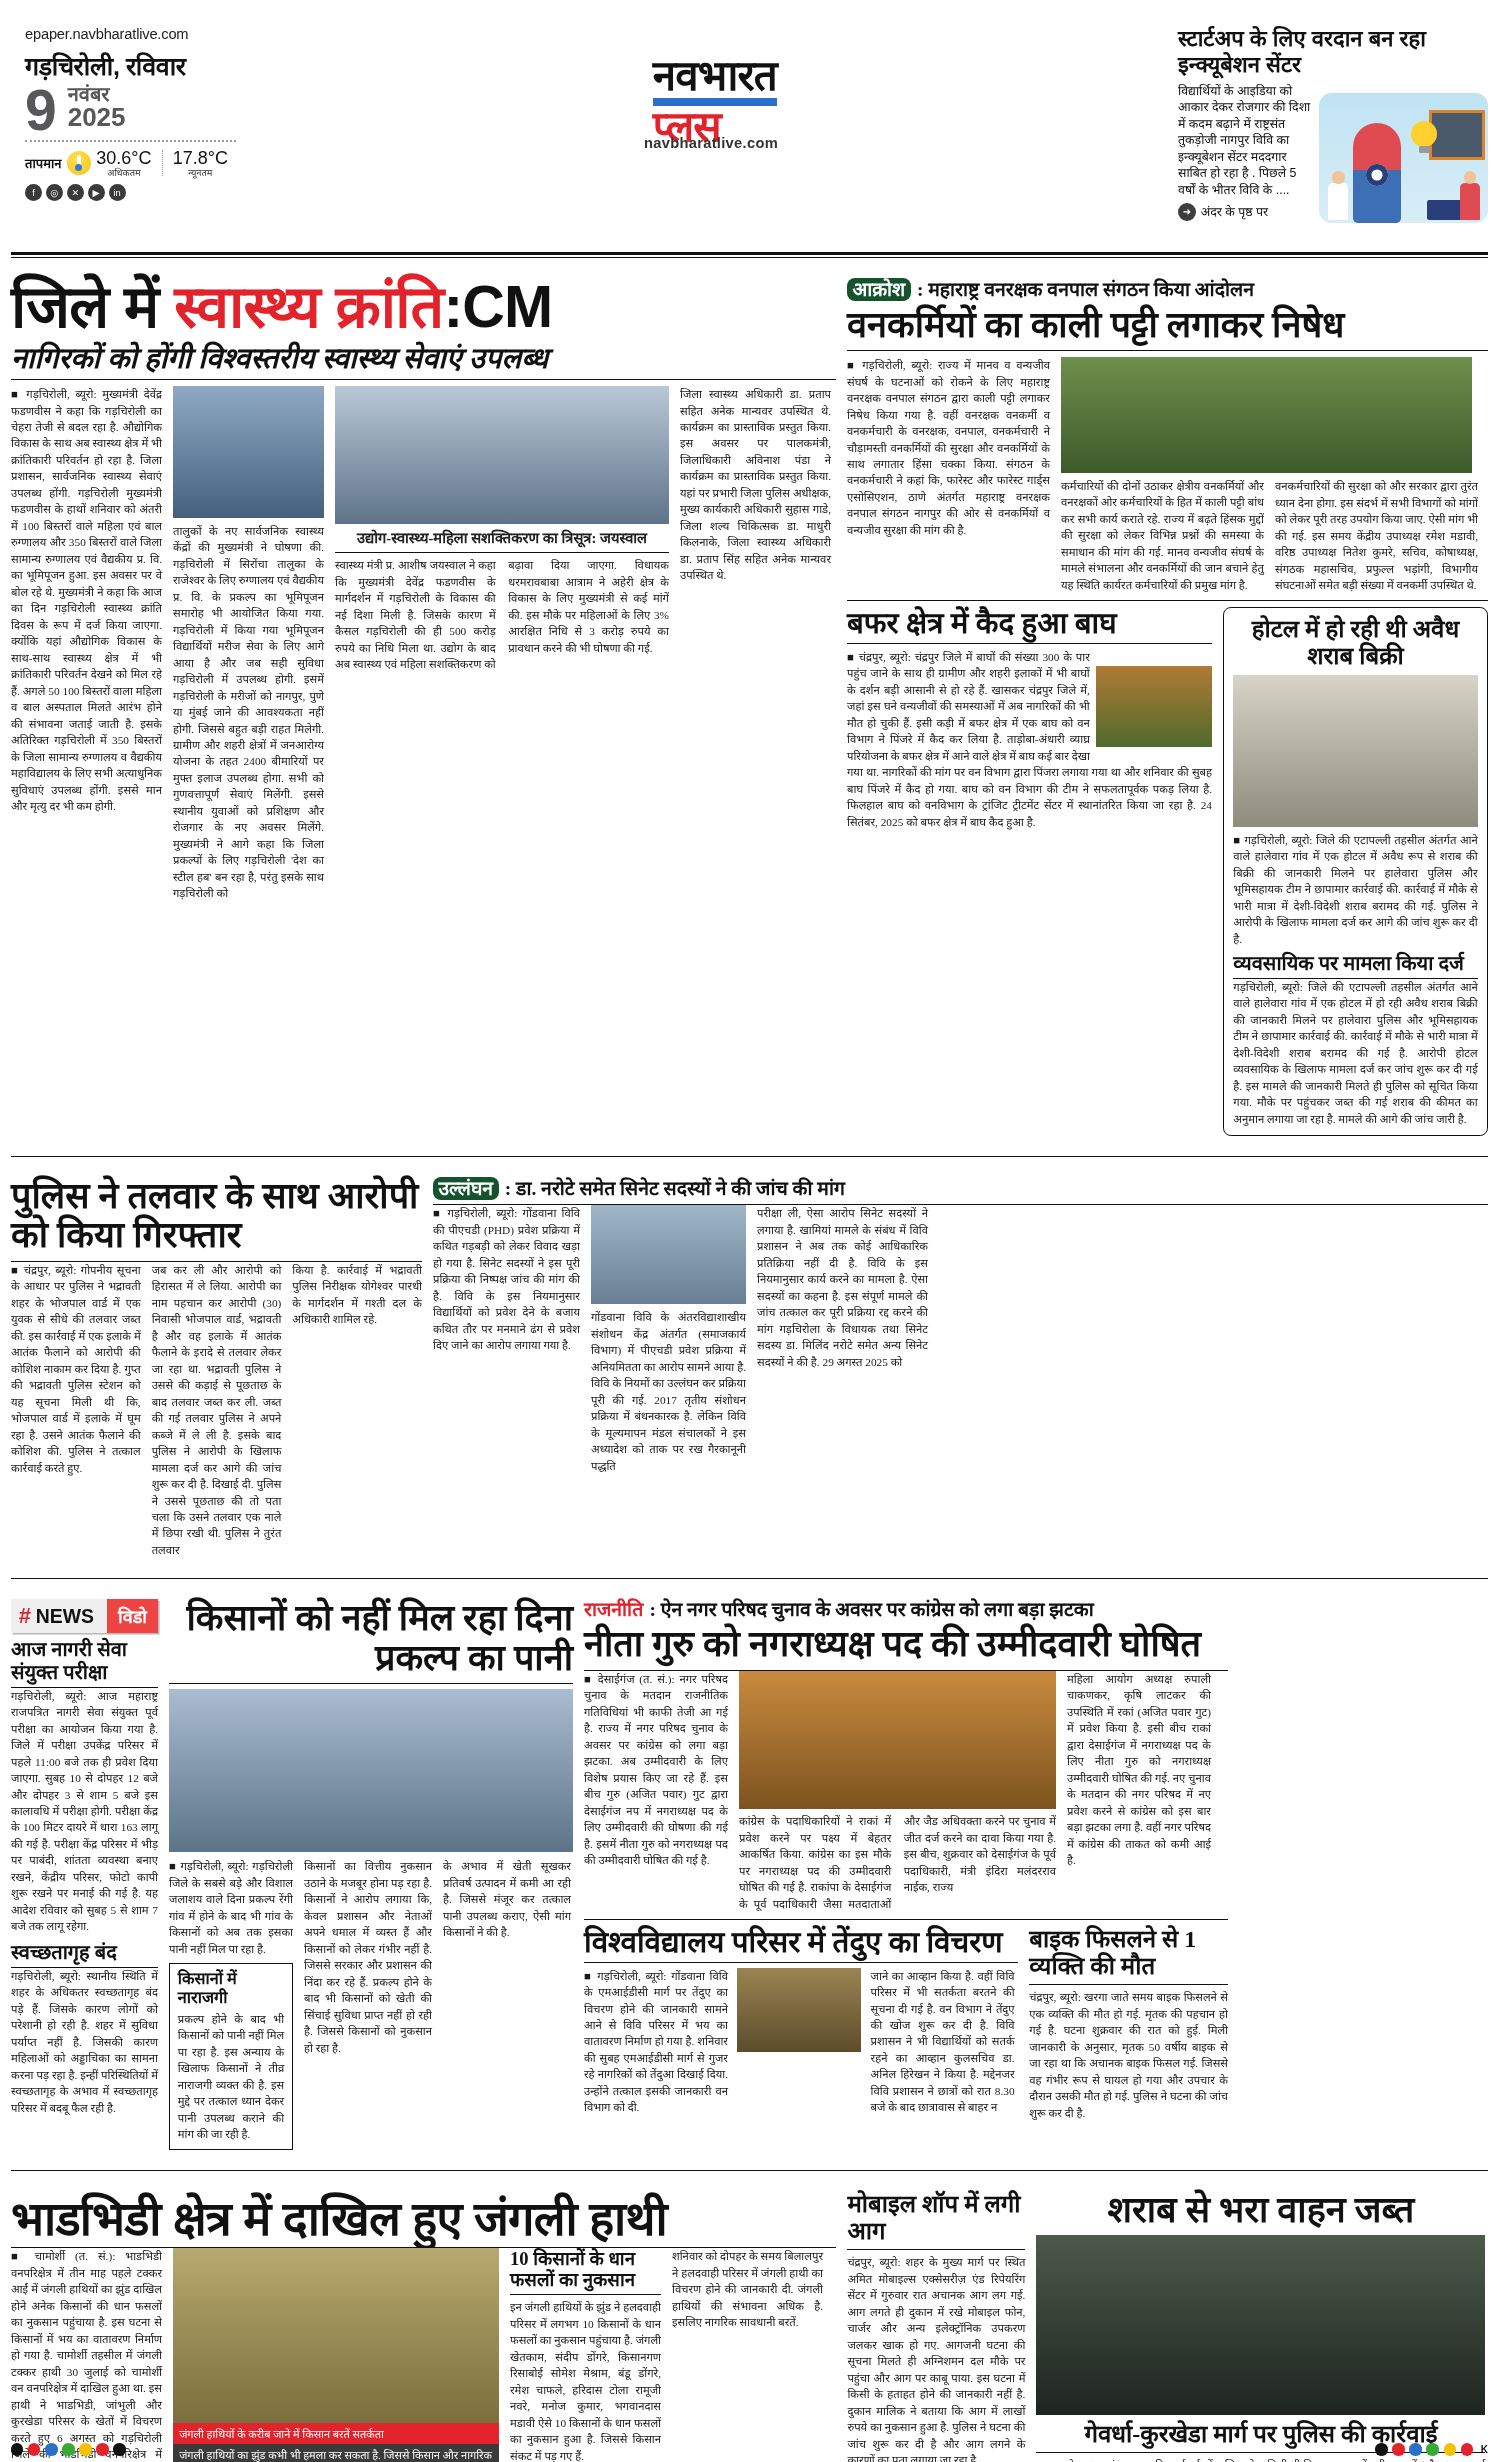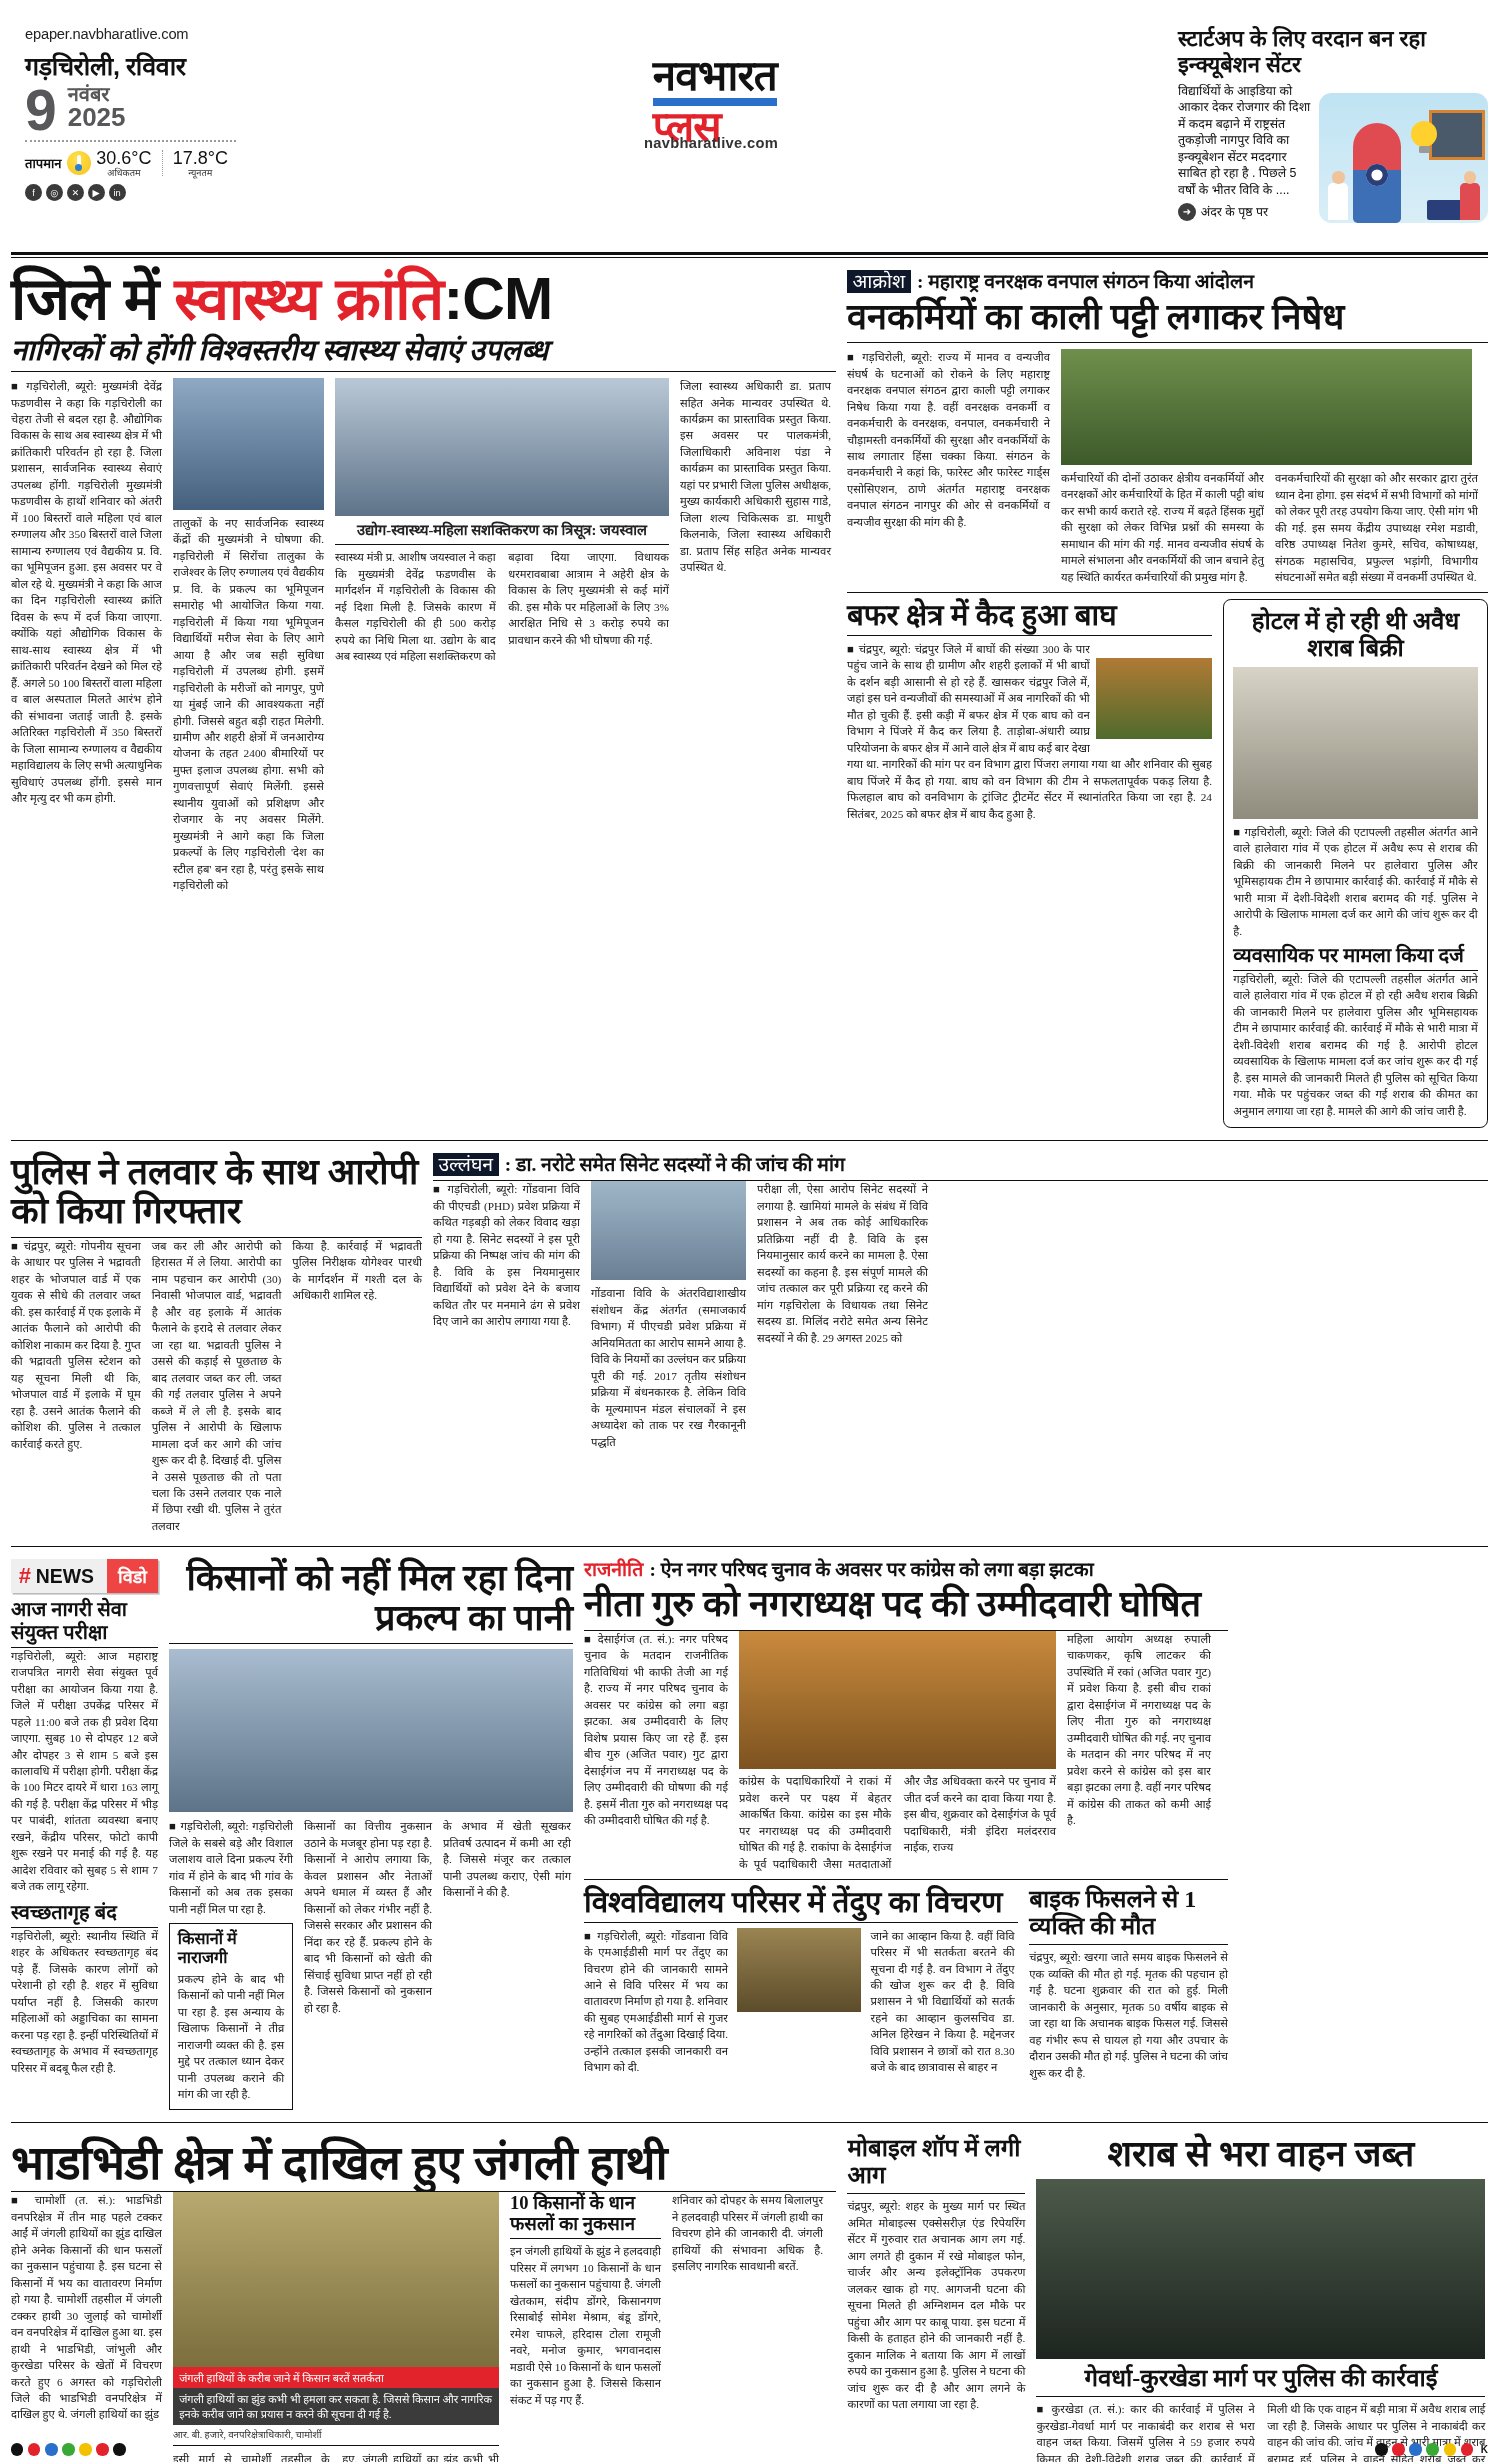--- a/index.html
+++ b/index.html
@@ -161,22 +161,23 @@
   .c-right{ width:641px; }
 
   
   .kicker{
     display:flex; align-items:baseline; gap:6.2px;
     font-size:19.4px; font-weight:700; color:#111; line-height:1.1;
     font-family:"Liberation Serif", serif;
   }
   .kicker .tag{ color:#e3232c; font-weight:700; }
   .tag-box{
-    background:#0f172a; color:#fff; padding:0.8px 5.4px; font-weight:400;
+    background:#14532d; color:#fff; padding:0.8px 5.4px; font-weight:700;
     display:inline-block;
+    border-radius:8px;
   }
   .hl-mega{
     font-size:59px; line-height:1.0; font-weight:700; color:#111;
     letter-spacing:-0.8px; font-family:"Liberation Sans", sans-serif;
   }
   .hl-mega .red{ color:#e3232c; }
   .hl-sub{
     font-size:29px; line-height:1.12; font-weight:700; color:#111;
     font-family:"Liberation Serif", serif; font-style:italic;
   }
@@ -258,21 +259,21 @@
   .capbar-dark{ background:#3b3b3b; }
 
   .footer-dots{ display:flex; gap:4.7px; align-items:center; }
   .fd{ width:12.4px;height:12.4px;border-radius:50%; }
 
   .small-note{ font-size:9.7px; color:#333; font-family:"Liberation Serif", serif; }
 
   .t2{ columns:2; column-gap:12.4px; }
 
   .mt4{margin-top:3.1px}.mt6{margin-top:4.7px}.mt8{margin-top:6.2px}
-  .mt10{margin-top:12px}
+  .mt10{margin-top:20px}
   .mb6{margin-bottom:4.7px}
 </style>
 </head>
 <body>
 
 <div class="page">
 
   <div class="masthead">
 
     <div class="mh-left">

